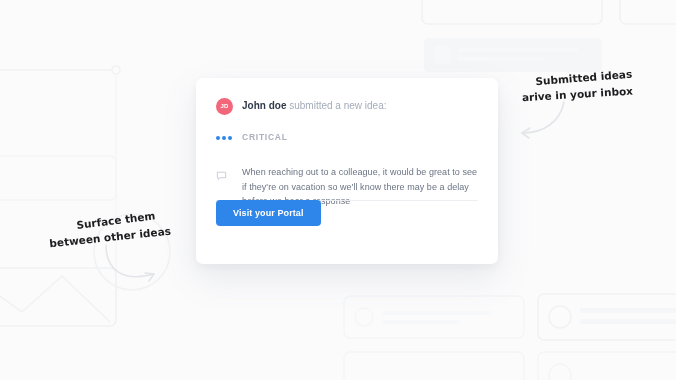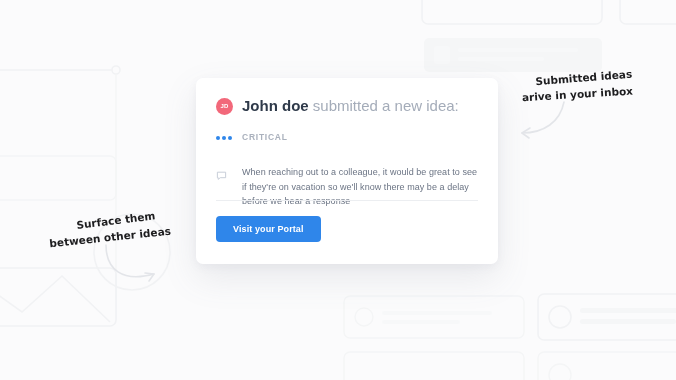--- a/index.html
+++ b/index.html
@@ -56,21 +56,21 @@
     font-size: 6px;
     font-weight: bold;
     letter-spacing: 0.2px;
     display: flex;
     align-items: center;
     justify-content: center;
     flex: 0 0 auto;
   }
 
   .header-text {
-    font-size: 15px;
+    font-size: 10px;
     line-height: 12px;
     white-space: nowrap;
   }
   .author-name { font-weight: bold; color: #2f3a4a; }
   .action-text { color: #a4acb9; }
 
   
   .priority-row {
     display: flex;
     gap: 9px;
@@ -124,21 +124,21 @@
     right: 20px;
     top: 122px;
     height: 1px;
     background: #eceef1;
   }
 
   
   #visit-portal-button {
     position: absolute;
     left: 20px;
-    top: 138px;
+    top: 122px;
     background: #2f86ea;
     color: #ffffff;
     border: none;
     border-radius: 4px;
     font-family: "Liberation Sans", sans-serif;
     font-size: 9px;
     font-weight: bold;
     padding: 8px 17px;
     cursor: pointer;
     letter-spacing: 0.1px;

